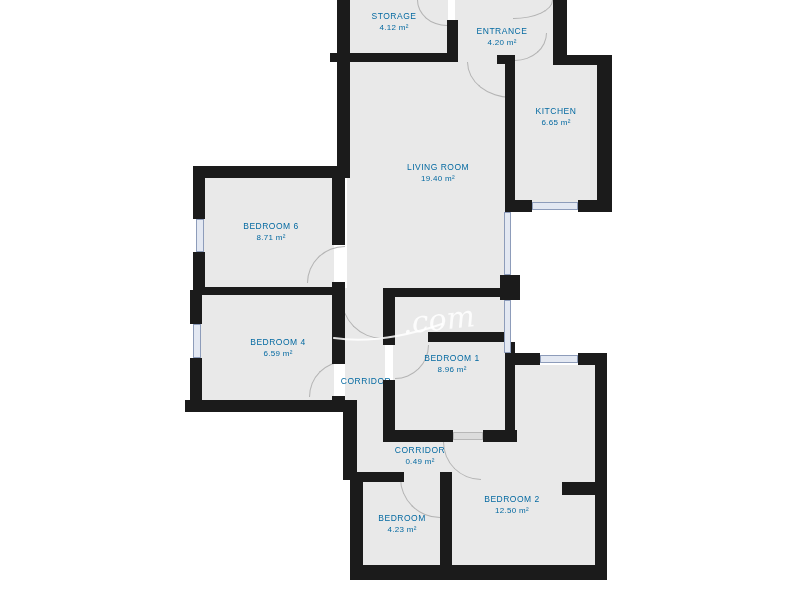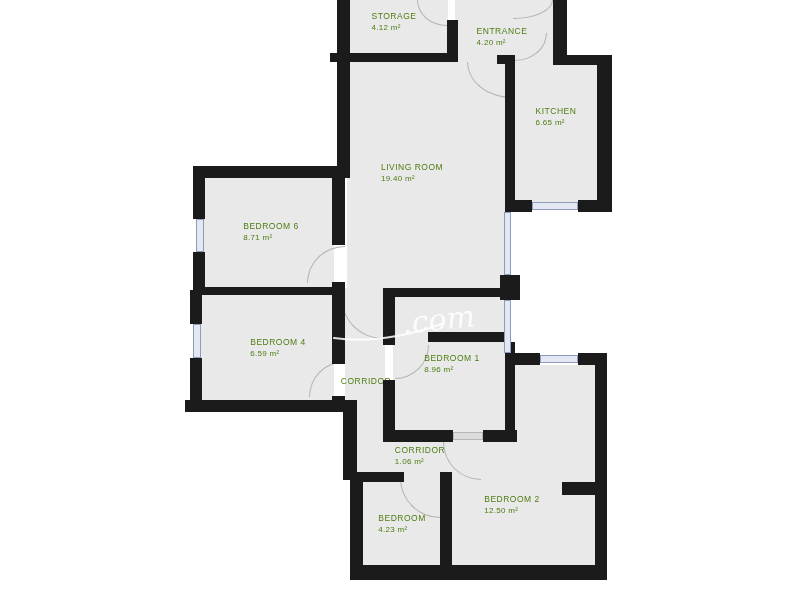--- a/index.html
+++ b/index.html
@@ -3,21 +3,21 @@
 <meta charset="utf-8">
 <style>
   html,body{margin:0;padding:0;background:#ffffff;}
   #canvas{position:relative;width:800px;height:600px;background:#ffffff;overflow:hidden;
           font-family:"Liberation Sans",sans-serif;}
   .room{position:absolute;background:#e9e9e9;z-index:1;}
   .wall{position:absolute;background:#1b1b1b;z-index:10;}
   .window{position:absolute;background:#e3e8f2;border:1px solid #8d9cba;box-sizing:border-box;z-index:11;}
   .threshold{position:absolute;background:#dcdcdc;border:1px solid #b7b7b7;box-sizing:border-box;z-index:11;}
   .arc{position:absolute;z-index:4;box-sizing:border-box;}
-  .room-label{position:absolute;z-index:6;transform:translateX(-50%);color:#4d7c0f;}
+  .room-label{position:absolute;z-index:6;transform:translateX(-50%);text-align:center;color:#0369a1;}
   .room-name{display:block;font-size:8.5px;letter-spacing:.5px;line-height:11px;white-space:nowrap;}
   .room-area{display:block;font-size:8px;letter-spacing:.3px;line-height:11px;white-space:nowrap;}
   .wm-brand{position:absolute;left:318px;top:252px;z-index:20;font-size:62px;font-weight:bold;
             letter-spacing:2px;color:rgba(255,255,255,.85);}
   .wm-tld{position:absolute;left:402px;top:302px;z-index:20;font-size:30px;font-style:italic;
           font-family:"DejaVu Serif",serif;color:rgba(255,255,255,.85);transform:rotate(-6deg);}
   .wm-swash{position:absolute;left:330px;top:318px;z-index:20;}
 </style>
 </head>
 <body>
@@ -101,42 +101,42 @@
     <span class="room-area">4.12 m²</span>
   </div>
   <div class="room-label" style="left:502px;top:26px">
     <span class="room-name">ENTRANCE</span>
     <span class="room-area">4.20 m²</span>
   </div>
   <div class="room-label" style="left:556px;top:106px">
     <span class="room-name">KITCHEN</span>
     <span class="room-area">6.65 m²</span>
   </div>
-  <div class="room-label" style="left:412px;top:162px">
+  <div class="room-label" style="left:438px;top:162px">
     <span class="room-name">LIVING ROOM</span>
     <span class="room-area">19.40 m²</span>
   </div>
   <div class="room-label" style="left:271px;top:221px">
     <span class="room-name">BEDROOM 6</span>
     <span class="room-area">8.71 m²</span>
   </div>
   <div class="room-label" style="left:278px;top:337px">
     <span class="room-name">BEDROOM 4</span>
     <span class="room-area">6.59 m²</span>
   </div>
   <div class="room-label" style="left:366px;top:376px">
     <span class="room-name">CORRIDOR</span>
   </div>
   <div class="room-label" style="left:452px;top:353px">
     <span class="room-name">BEDROOM 1</span>
     <span class="room-area">8.96 m²</span>
   </div>
   <div class="room-label" style="left:420px;top:445px">
     <span class="room-name">CORRIDOR</span>
-    <span class="room-area">1.06 m²</span>
+    <span class="room-area">0.49 m²</span>
   </div>
   <div class="room-label" style="left:402px;top:513px">
     <span class="room-name">BEDROOM</span>
     <span class="room-area">4.23 m²</span>
   </div>
   <div class="room-label" style="left:512px;top:494px">
     <span class="room-name">BEDROOM 2</span>
     <span class="room-area">12.50 m²</span>
   </div>
 

